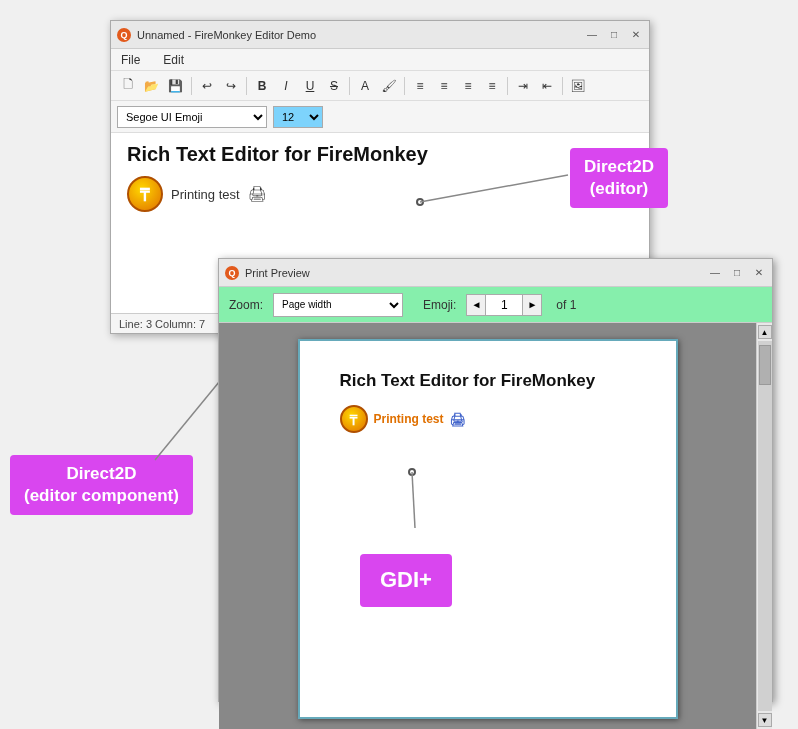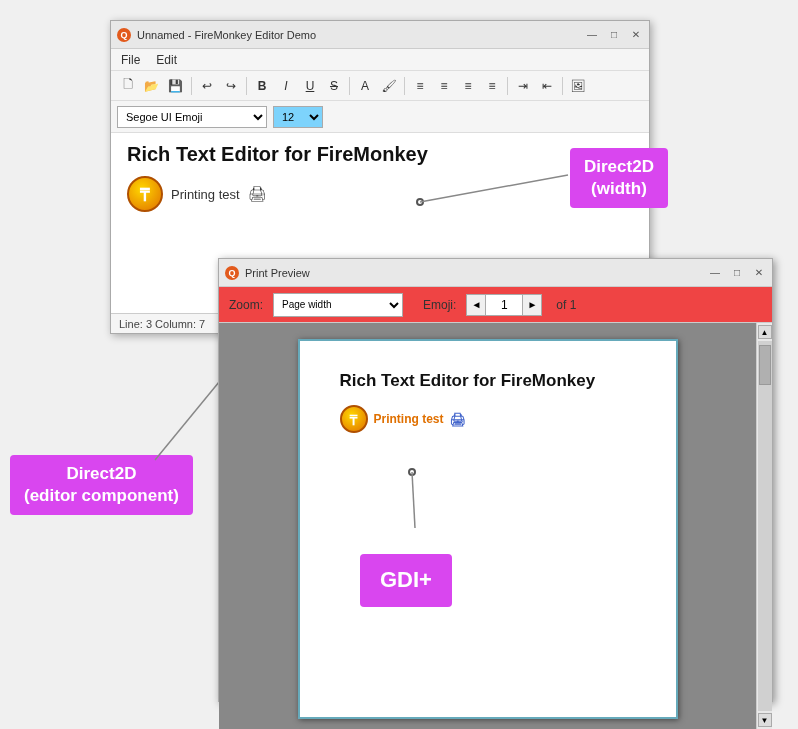--- a/index.html
+++ b/index.html
@@ -51,21 +51,21 @@
       font-size: 10px; color: #555;
       cursor: pointer;
       margin-left: 2px;
     }
 
     .window-menubar {
       background: #f5f5f5;
       border-bottom: 1px solid #ddd;
       padding: 2px 6px;
       display: flex;
-      gap: 8px;
+      gap: 15px;
       height: 22px;
       align-items: center;
     }
     .menu-item {
       font-size: 12px;
       color: #333;
       padding: 2px 4px;
       cursor: pointer;
     }
 
@@ -182,21 +182,21 @@
       position: absolute;
       top: 258px;
       left: 218px;
       width: 555px;
       height: 444px;
       background: #f5f5f5;
       border: 1px solid #aaa;
       box-shadow: 2px 2px 8px rgba(0,0,0,0.4);
     }
     .preview-toolbar {
-      background: #ef4444;
+      background: #86efac;
       border-bottom: 1px solid #ccc;
       padding: 4px 10px;
       display: flex;
       align-items: center;
       gap: 10px;
       height: 36px;
     }
     .zoom-label { font-size: 12px; color: #333; }
     .zoom-select {
       height: 24px;
@@ -370,21 +370,21 @@
     </div>
   </div>
 
   <div class="editor-statusbar">
     <span>Line: 3  Column: 7</span>
   </div>
 </div>
 
 <div class="callout" style="top:148px; left:570px; font-size:17px;">
   <span>Direct2D</span><br>
-  <span>(width)</span>
+  <span>(editor)</span>
 </div>
 
 <div class="callout-dot" style="top:198px; left:416px;"></div>
 
 <svg style="position:absolute;top:0;left:0;pointer-events:none;" width="798" height="300">
   <line x1="420" y1="202" x2="568" y2="175" stroke="#888" stroke-width="1.5"></line>
 </svg>
 
 <div class="callout" style="top:455px; left:10px; font-size:17px;">
   <span>Direct2D</span><br>

